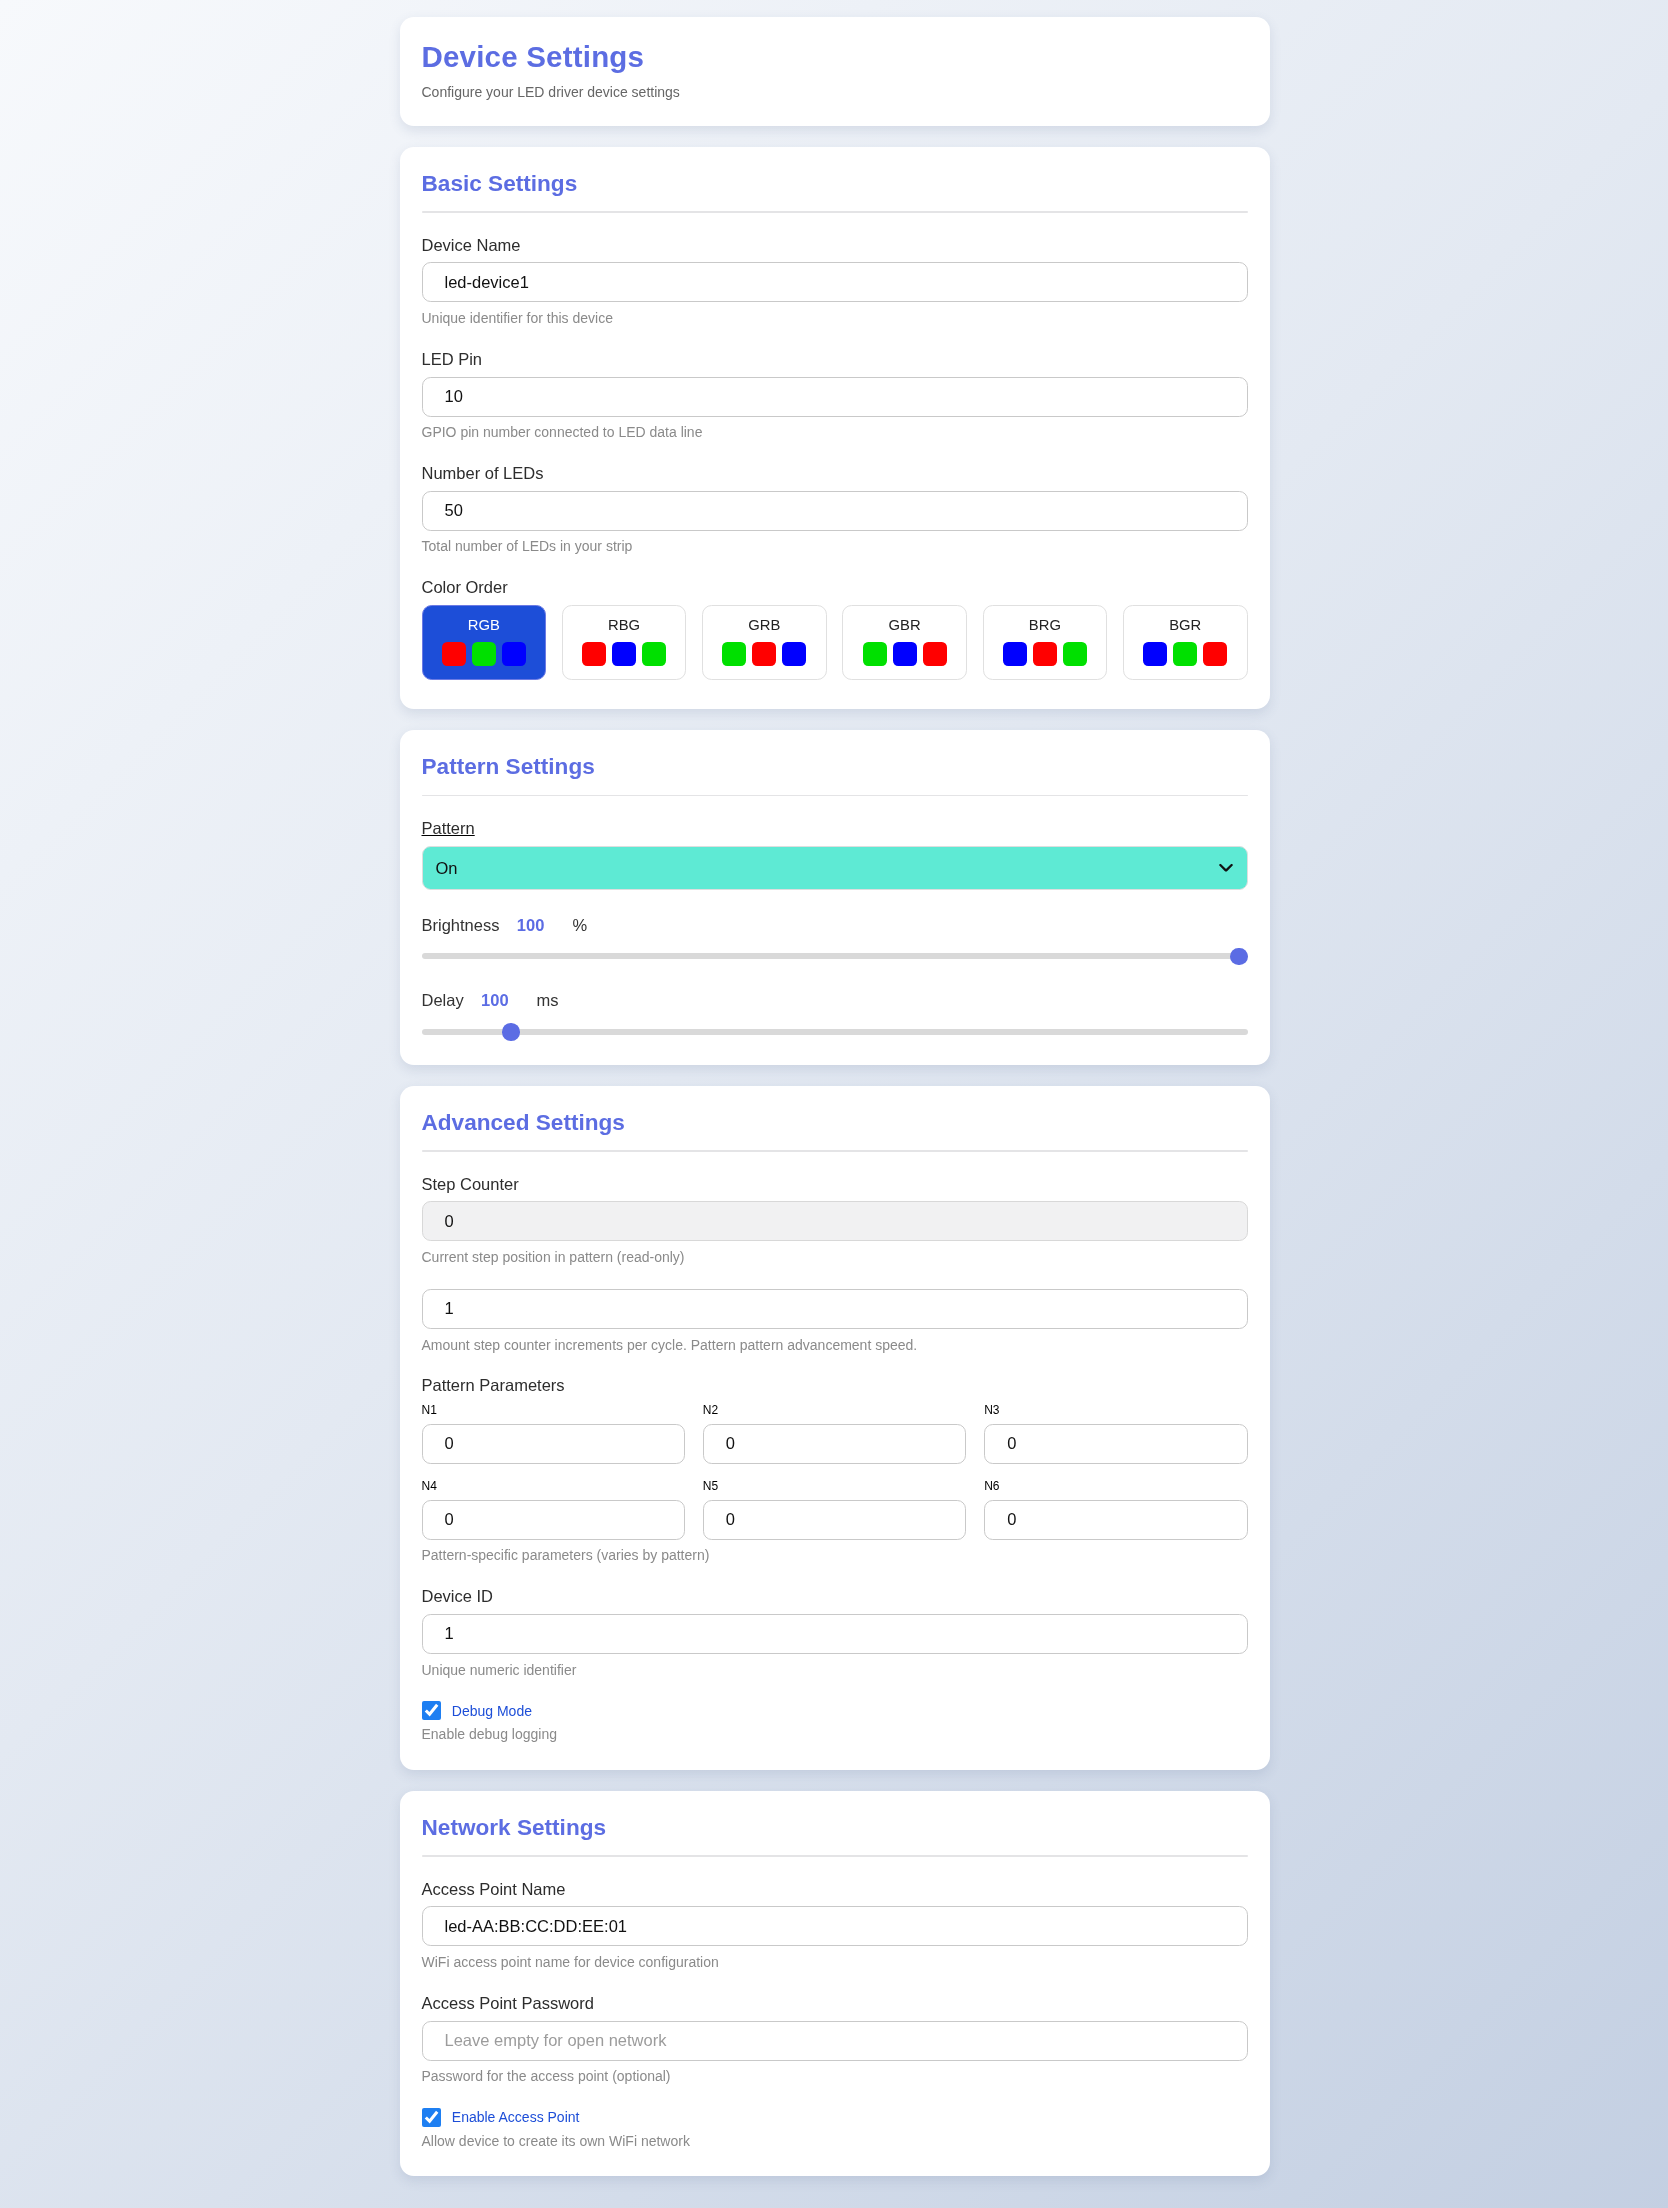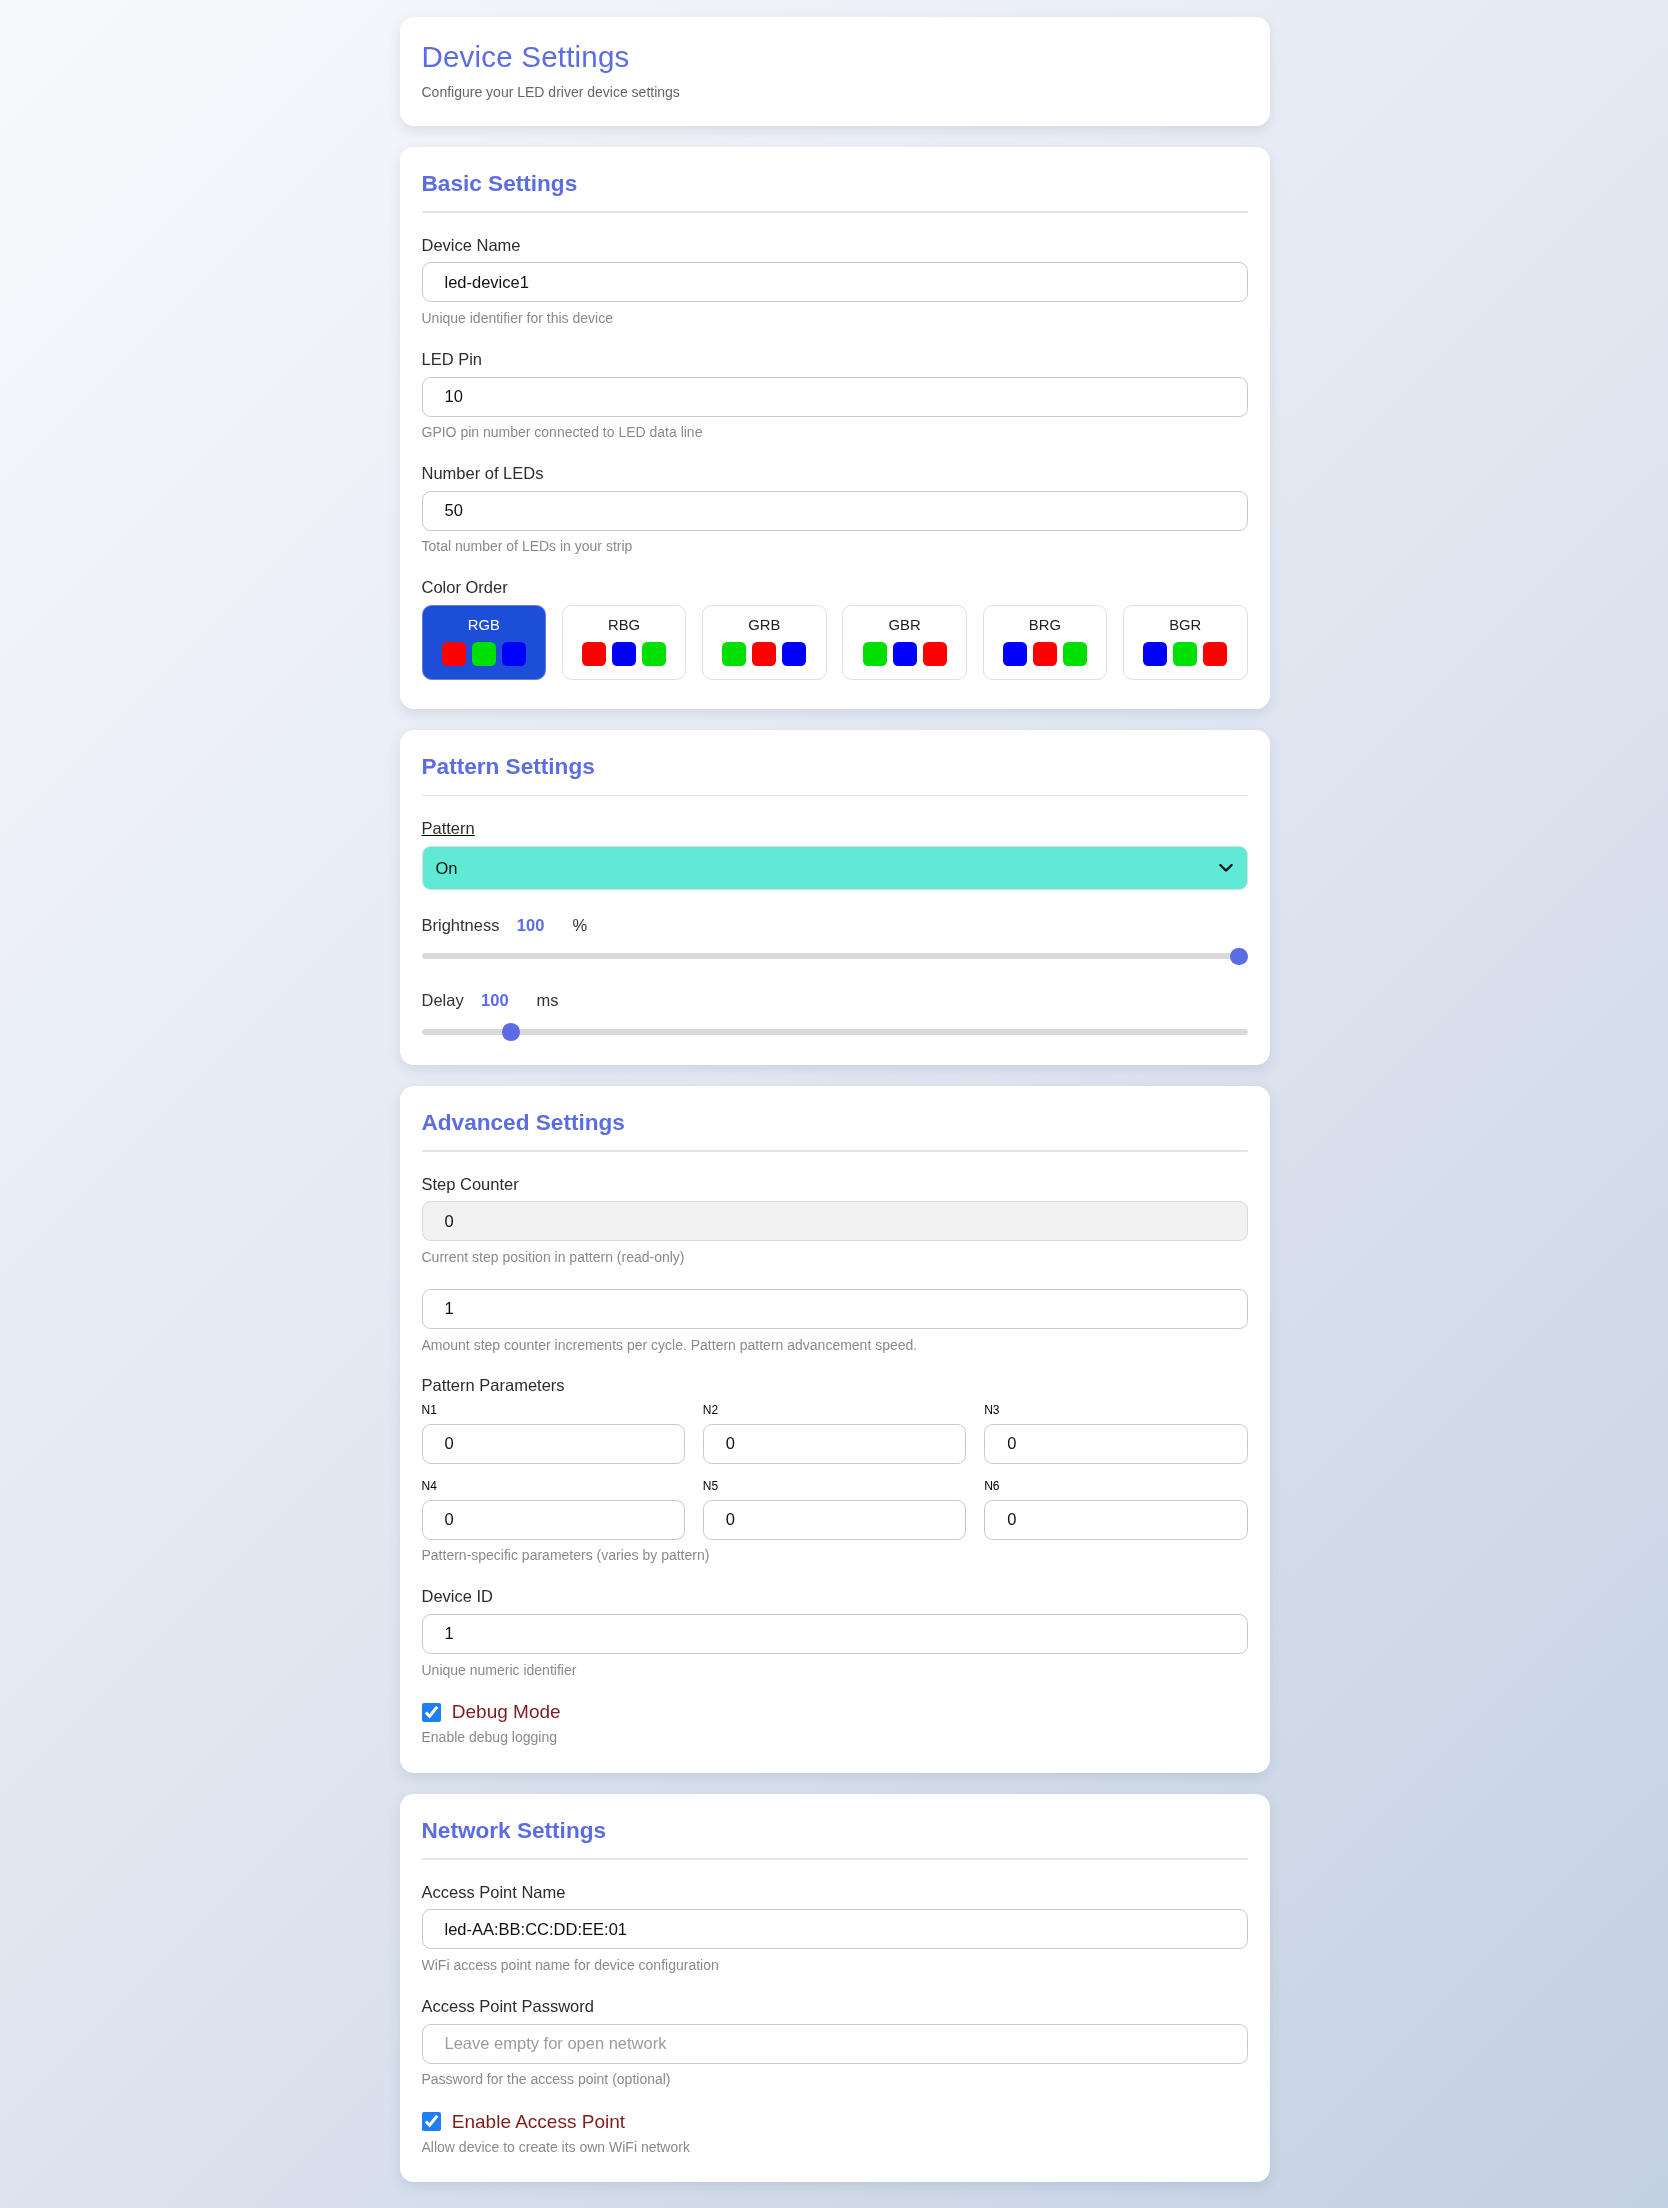--- a/index.html
+++ b/index.html
@@ -21,21 +21,21 @@
   .card {
     background: #ffffff;
     border-radius: 14px;
     box-shadow: 0 4.3px 12px rgba(80, 100, 140, 0.14);
     padding: 24px 22px;
   }
   .header-card { padding: 23.5px 22px 26px; }
   h1.page-title {
     margin: 0;
     font-size: 29.5px;
-    font-weight: normal;
+    font-weight: bold;
     color: #5c6de2;
     letter-spacing: 0.2px;
   }
   .page-subtitle { margin: 9.6px 0 0; font-size: 14px; color: #666; }
 
   h2.section-heading { margin: 0; font-size: 22.6px; font-weight: bold; color: #5c6de2; }
   .divider { height: 1.7px; background: #e4e4e6; margin: 14.8px 0 22.6px; border-radius: 0.9px; }
 
   .field { margin-bottom: 23.5px; }
   .f-label { display: block; font-size: 16.5px; color: #2d2d2d; margin-bottom: 7.8px; }
@@ -125,21 +125,21 @@
   input[type="range"]::-moz-range-thumb { width: 17.4px; height: 17.4px; border-radius: 50%; background: #5b6ce4; border: none; }
 
   
   .params-grid { display: grid; grid-template-columns: 1fr 1fr 1fr; column-gap: 18px; row-gap: 14.8px; }
   .param-label { display: block; font-size: 12px; color: #000000; margin-bottom: 7px; }
 
   
   .check-field { margin-bottom: 3.5px; }
   .check-row { display: flex; align-items: center; gap: 11.3px; }
   input[type="checkbox"] { width: 19px; height: 19px; accent-color: #1e7ff2; margin: 0; cursor: pointer; }
-  .check-label { font-size: 19px; color: #7f1d1d; }
+  .check-label { font-size: 14px; color: #1d4ed8; }
   .check-help { font-size: 14px; color: #8a8a8a; margin-top: 6px; }
 </style>
 </head>
 <body>
 
 <div class="page">
 
   <div class="card header-card">
     <h1 class="page-title">Device Settings</h1>
     <p class="page-subtitle">Configure your LED driver device settings</p>

